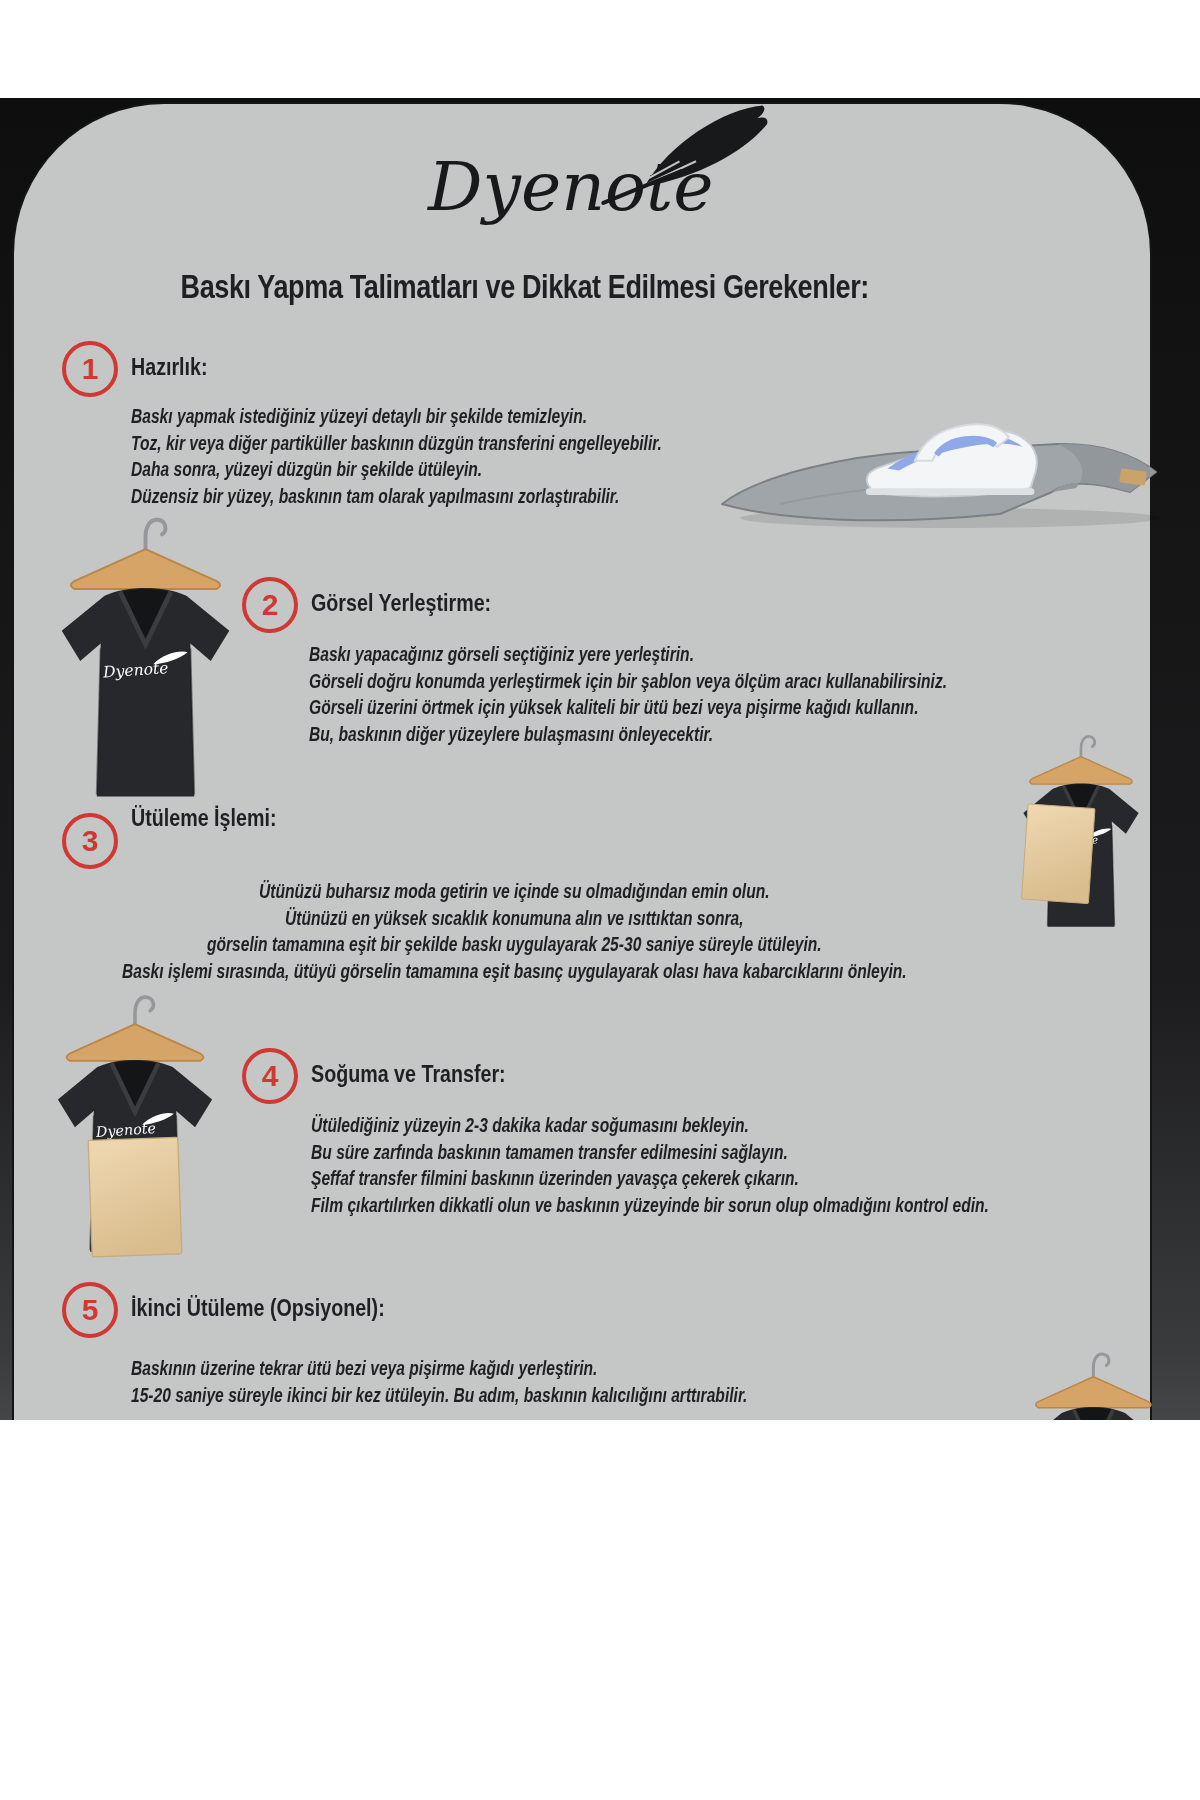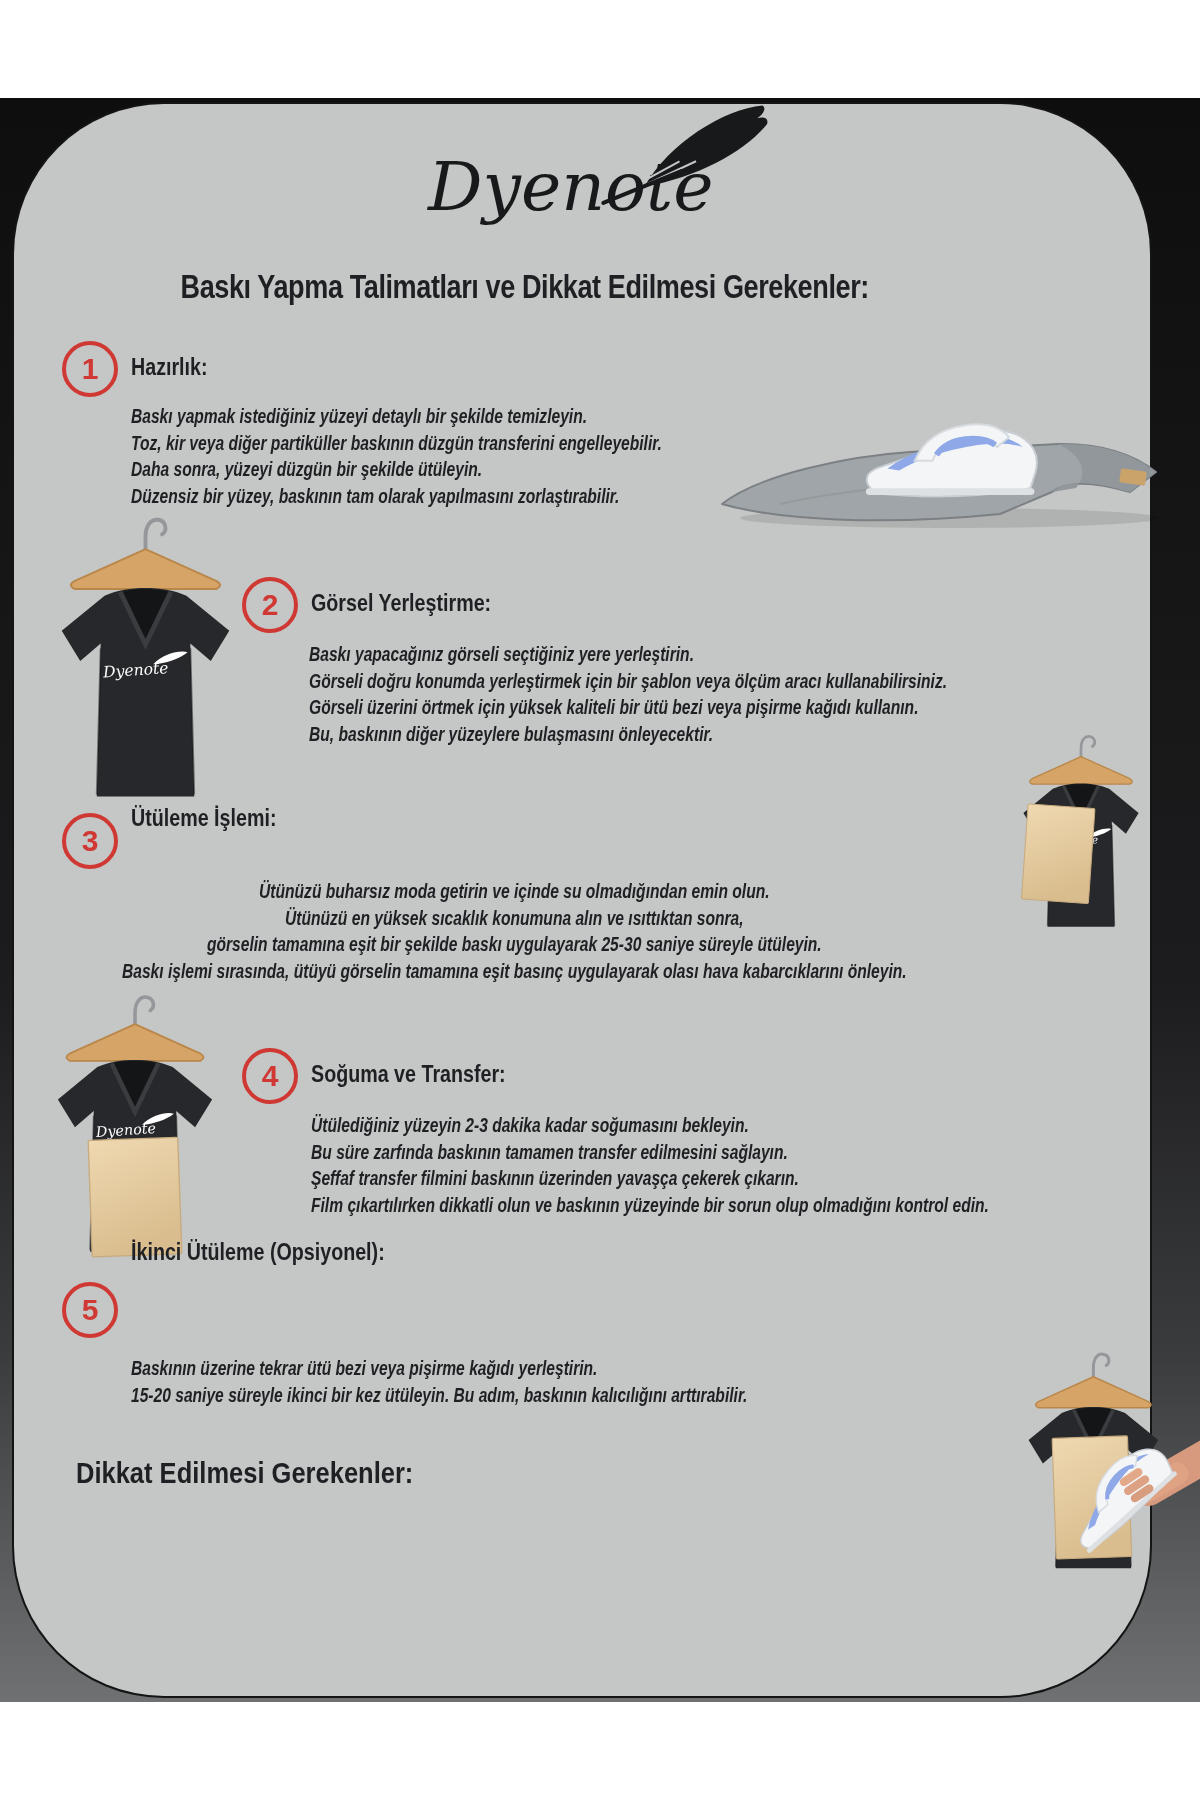--- a/index.html
+++ b/index.html
@@ -1,16 +1,16 @@
 <!DOCTYPE html>
 <html><head>
 <meta charset="utf-8">
 <style>
   html,body{margin:0;padding:0;background:#ffffff;}
-  #page{position:relative;width:1200px;height:1800px;background:#ffffff;overflow:hidden;
+  #page{position:relative;width:1200px;height:1420px;background:#ffffff;overflow:hidden;
         font-family:"Liberation Sans",sans-serif;color:#1f2023;}
   
   #frame{position:absolute;left:0;top:98px;width:1200px;height:1604px;
          background:linear-gradient(to bottom,#0e0e0f 0%,#161617 30%,#1c1c1e 55%,#3a3b3d 78%,#6f7173 100%);}
   
   #card{position:absolute;left:14px;top:104px;width:1136px;height:1592px;
         background:#c5c7c6;border-radius:150px;box-shadow:0 0 0 2px #141415;}
   .abs{position:absolute;}
   .ln{white-space:nowrap;font-weight:700;color:#1f2023;transform:scaleX(0.78);transform-origin:0 50%;}
   .step-body{font-size:20px;line-height:26.5px;font-style:italic;}
@@ -165,21 +165,21 @@
   <div class="abs step-body" style="left:311px;top:1112px;">
     <div class="ln">Ütülediğiniz yüzeyin 2-3 dakika kadar soğumasını bekleyin.</div>
     <div class="ln">Bu süre zarfında baskının tamamen transfer edilmesini sağlayın.</div>
     <div class="ln">Şeffaf transfer filmini baskının üzerinden yavaşça çekerek çıkarın.</div>
     <div class="ln">Film çıkartılırken dikkatli olun ve baskının yüzeyinde bir sorun olup olmadığını kontrol edin.</div>
   </div>
 
   <div class="abs numcircle" style="left:62px;top:1282px;">
     <span>5</span>
   </div>
-  <div class="abs step-title" style="left:131px;top:1238px;">
+  <div class="abs step-title" style="left:131px;top:1294px;">
     <div class="ln">İkinci Ütüleme (Opsiyonel):</div>
   </div>
   <div class="abs step-body" style="left:131px;top:1355px;">
     <div class="ln">Baskının üzerine tekrar ütü bezi veya pişirme kağıdı yerleştirin.</div>
     <div class="ln">15-20 saniye süreyle ikinci bir kez ütüleyin. Bu adım, baskının kalıcılığını arttırabilir.</div>
   </div>
 
   <div class="abs" style="left:1018px;top:1348px;width:196px;height:234px;">
     <svg width="196" height="234" viewBox="0 0 260 310">
       <use href="#tee"></use>

